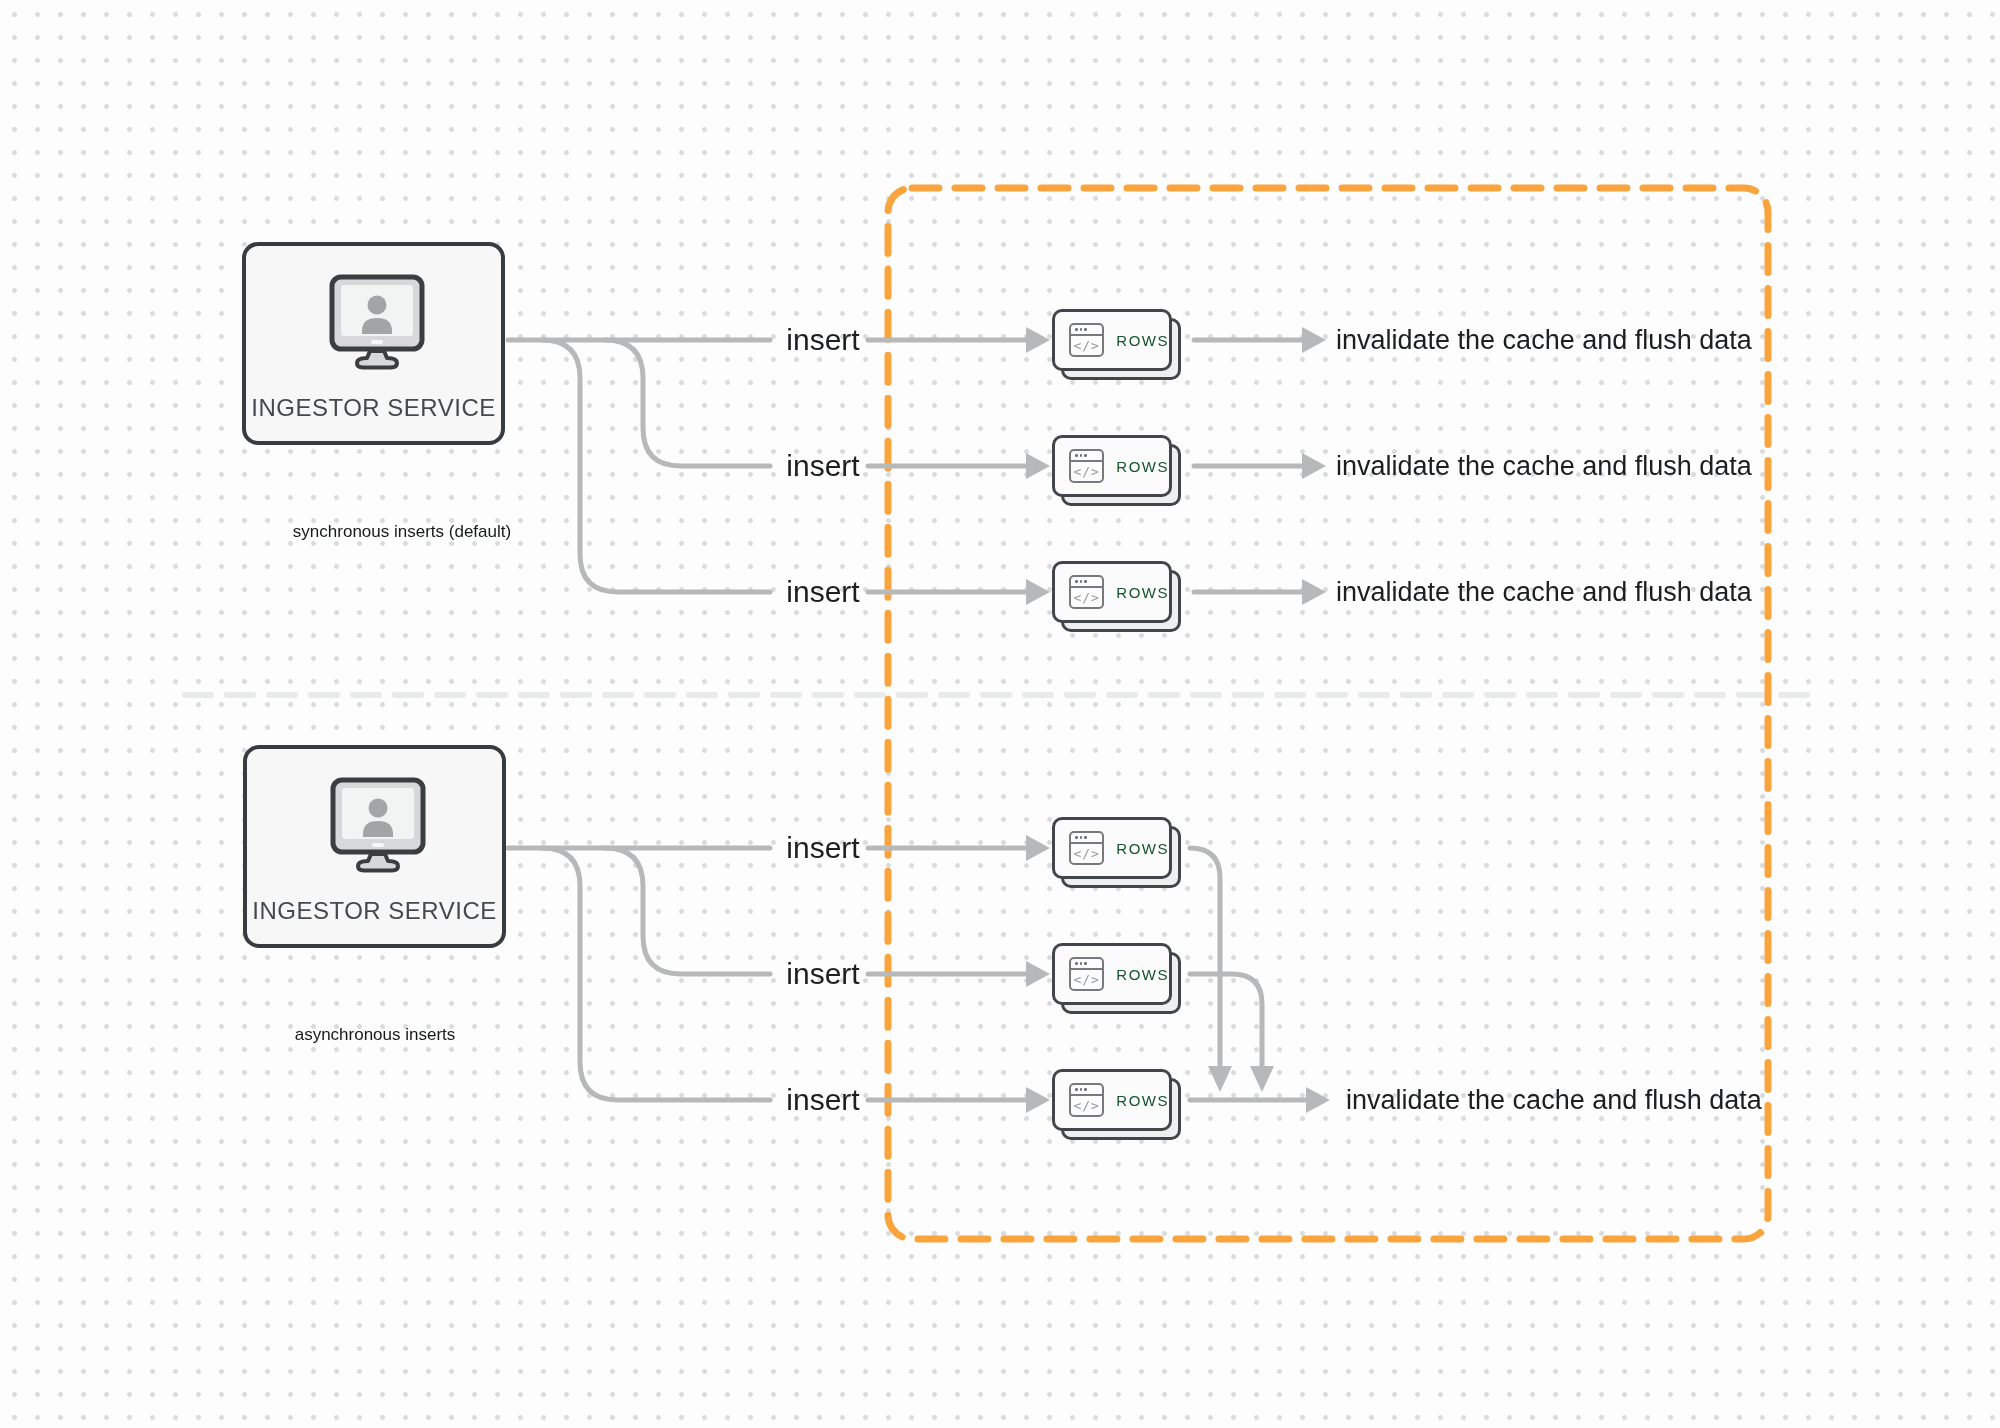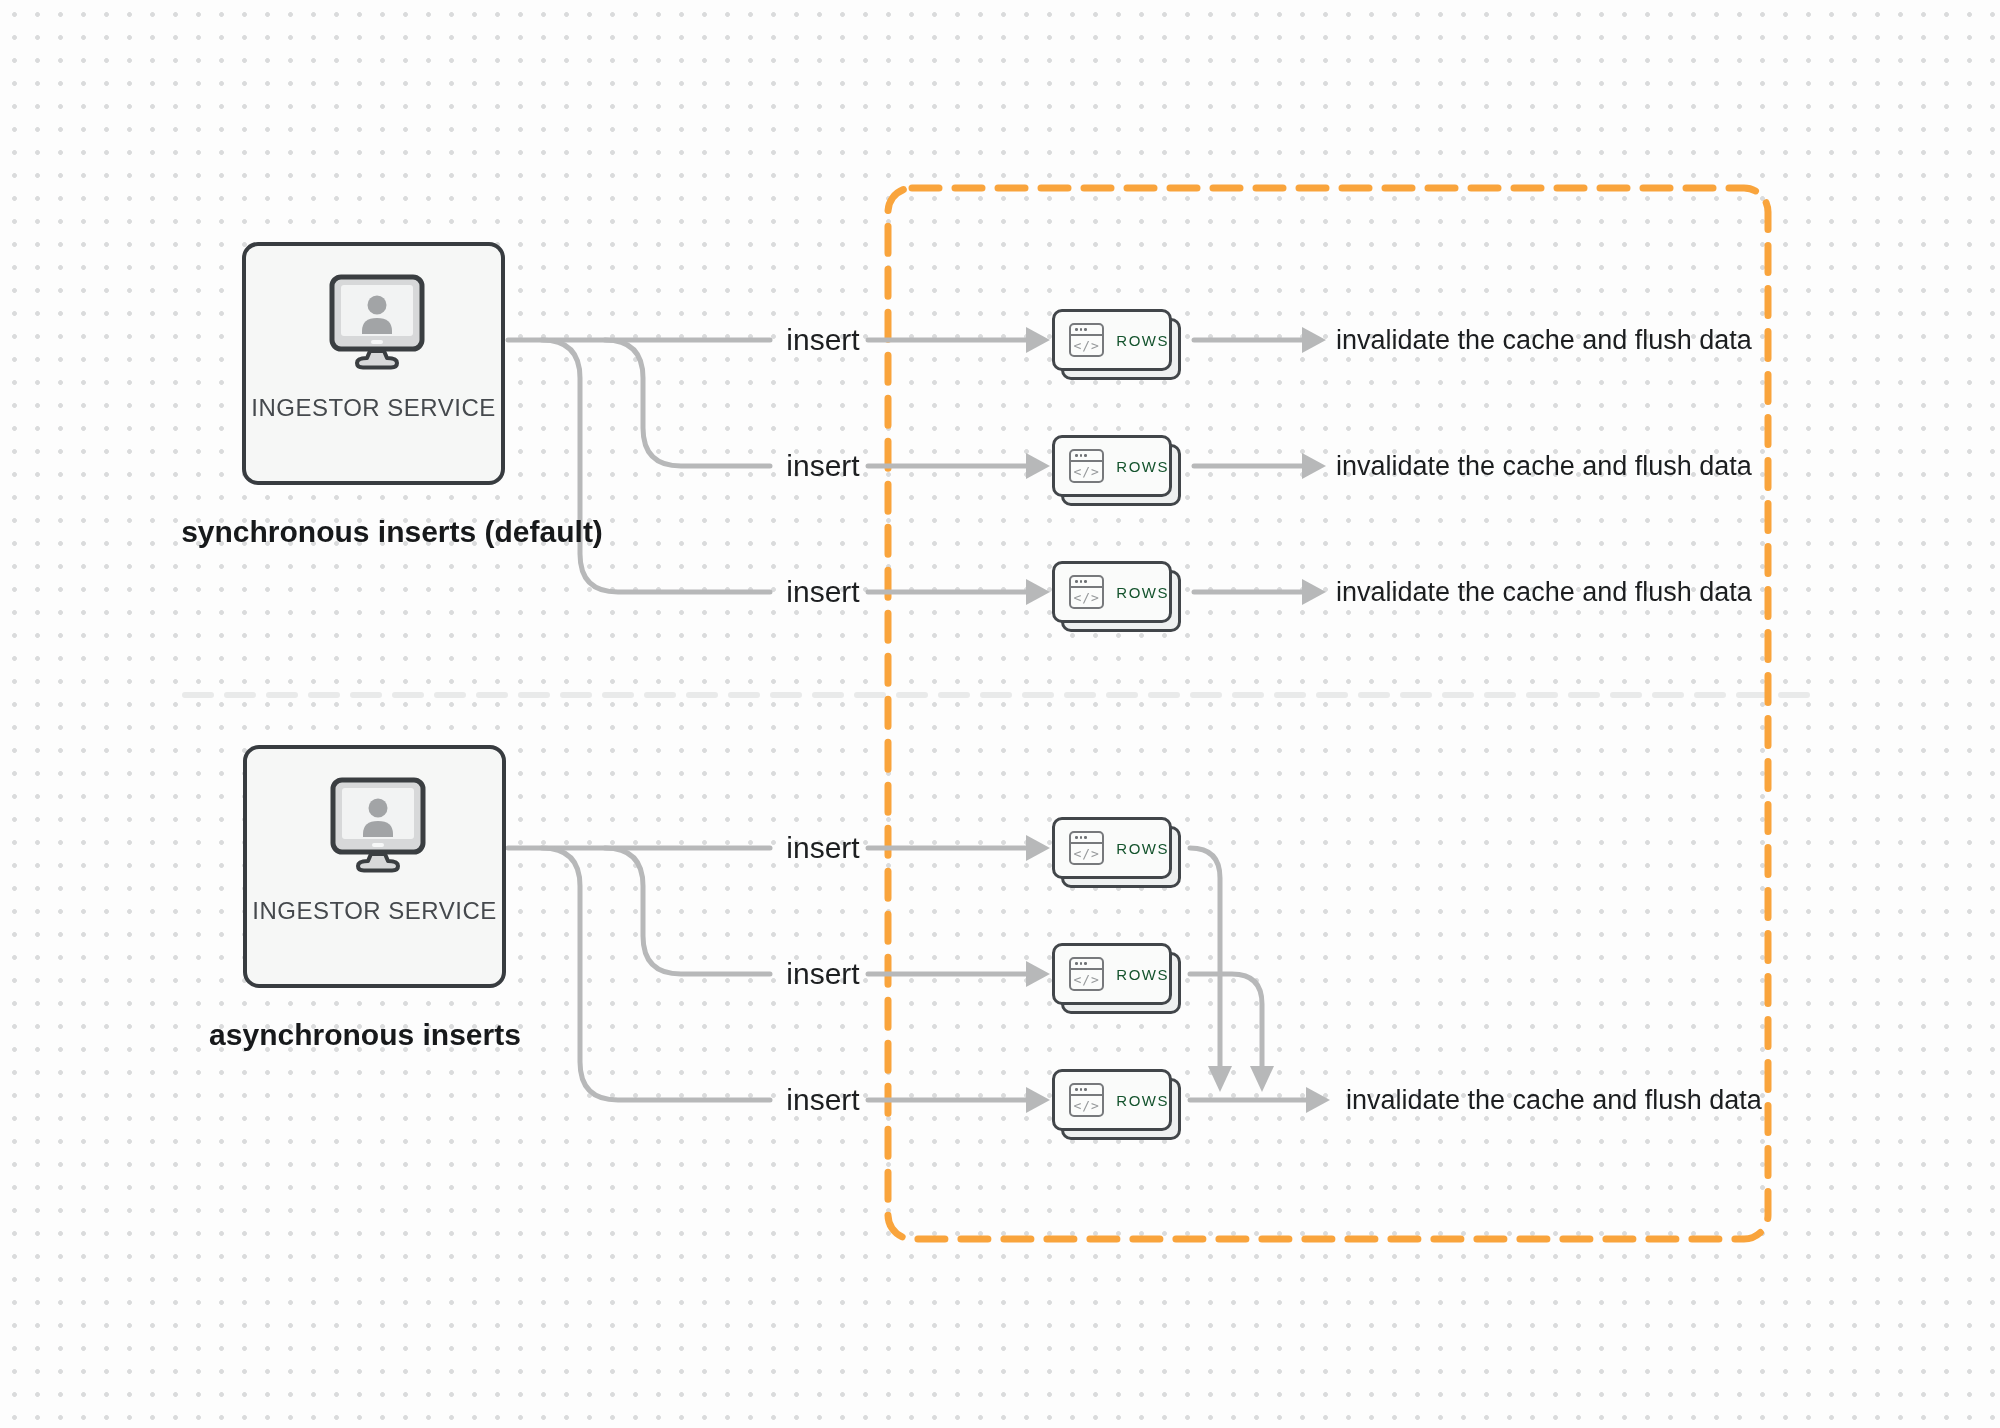--- a/index.html
+++ b/index.html
@@ -8,33 +8,33 @@
     background-color:#fdfdfd;
     background-image:radial-gradient(circle,#dadbdc 2.1px,rgba(0,0,0,0) 2.6px);
     background-size:23px 23px;background-position:3px 3px;
     font-family:"Liberation Sans",sans-serif;
   }
   #wires{position:absolute;left:0;top:0;z-index:1;}
   .abs{position:absolute;z-index:2;}
 
   
   .ingestor{
-    width:263px;height:243px;box-sizing:border-box;
+    width:263px;height:203px;box-sizing:border-box;
     background:#f6f7f6;border:4px solid #383c40;border-radius:16px;
   }
   .ingestor .monitor{position:absolute;left:83px;top:28px;}
   .service-label{
     position:absolute;left:0;right:0;top:148px;text-align:center;
     font-size:24px;color:#45494d;letter-spacing:0.5px;
   }
 
   
   .caption{
     transform:translate(-50%,-50%);white-space:nowrap;
-    font-size:30px;font-weight:bold;color:#17191b;
+    font-size:17px;font-weight:normal;color:#17191b;margin-left:10px;
   }
 
   
   .ch-logo{display:flex;align-items:flex-start;gap:4px;height:45px;}
   .ch-bar{width:7px;height:45px;background:#FAA41E;border-radius:1px;}
   .ch-bar.first{background:linear-gradient(to bottom,#FAA41E 0 37px,#F01414 37px);}
   .ch-bar.short{height:13px;margin-top:19px;}
   .ch-name{
     position:absolute;left:70px;top:10px;white-space:nowrap;
     font-size:23px;font-weight:500;color:#121416;

